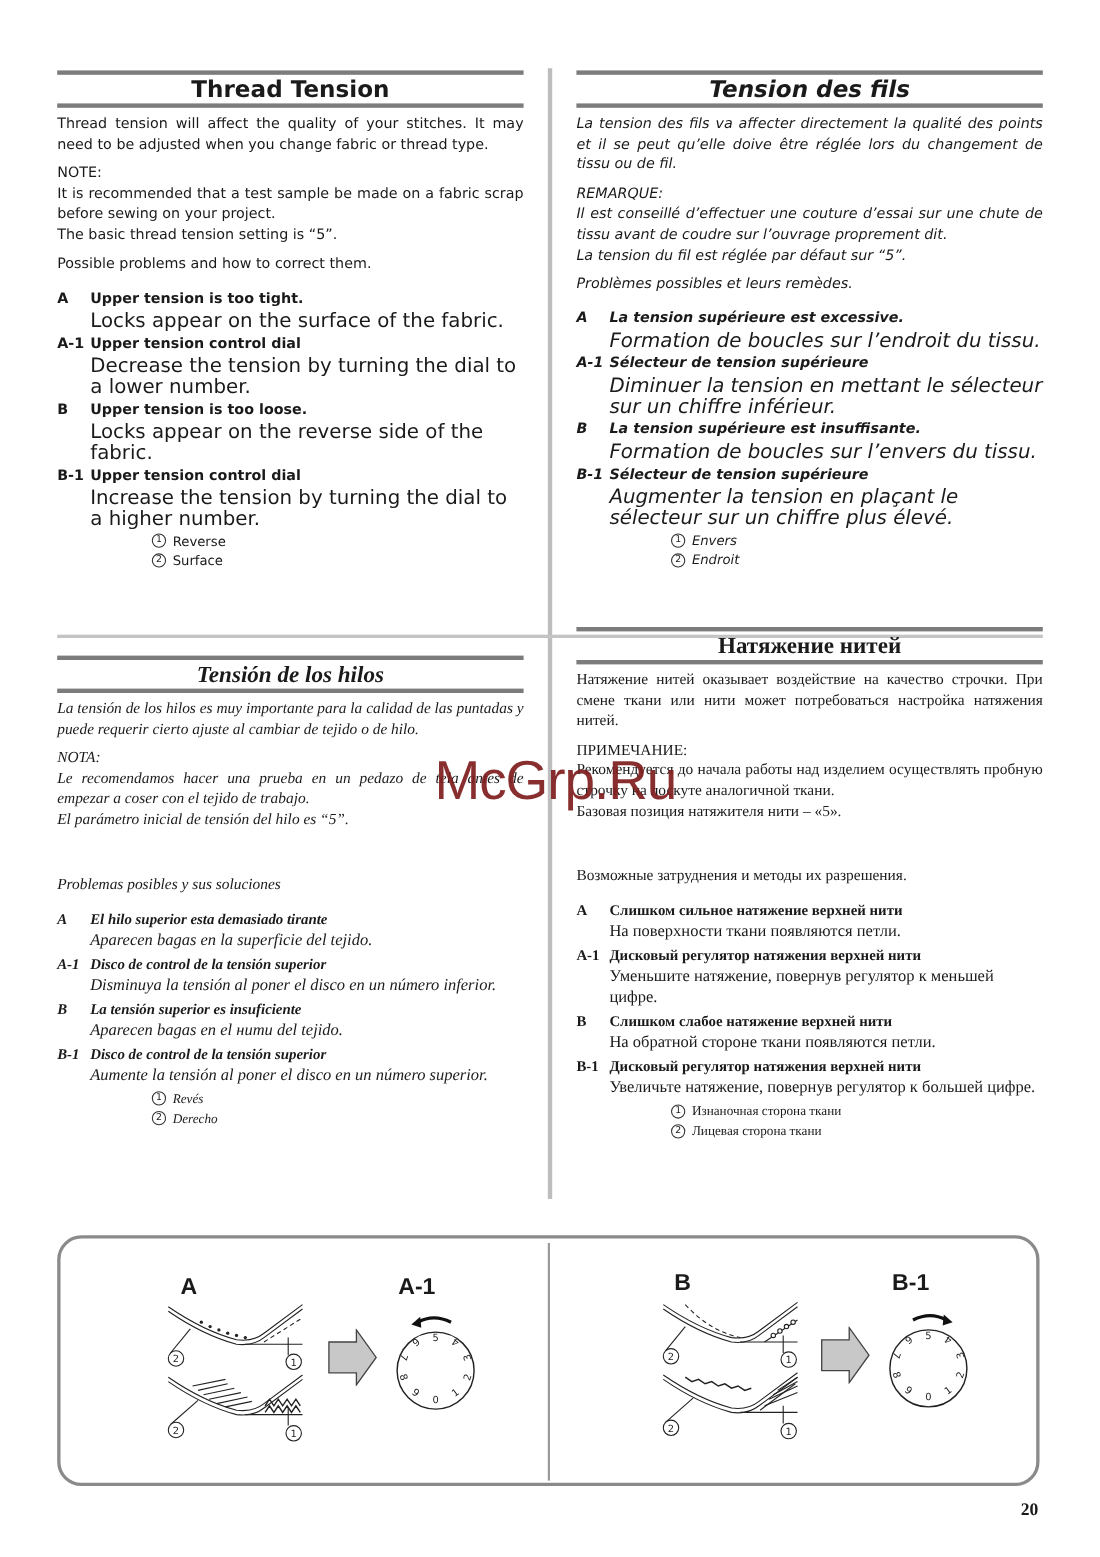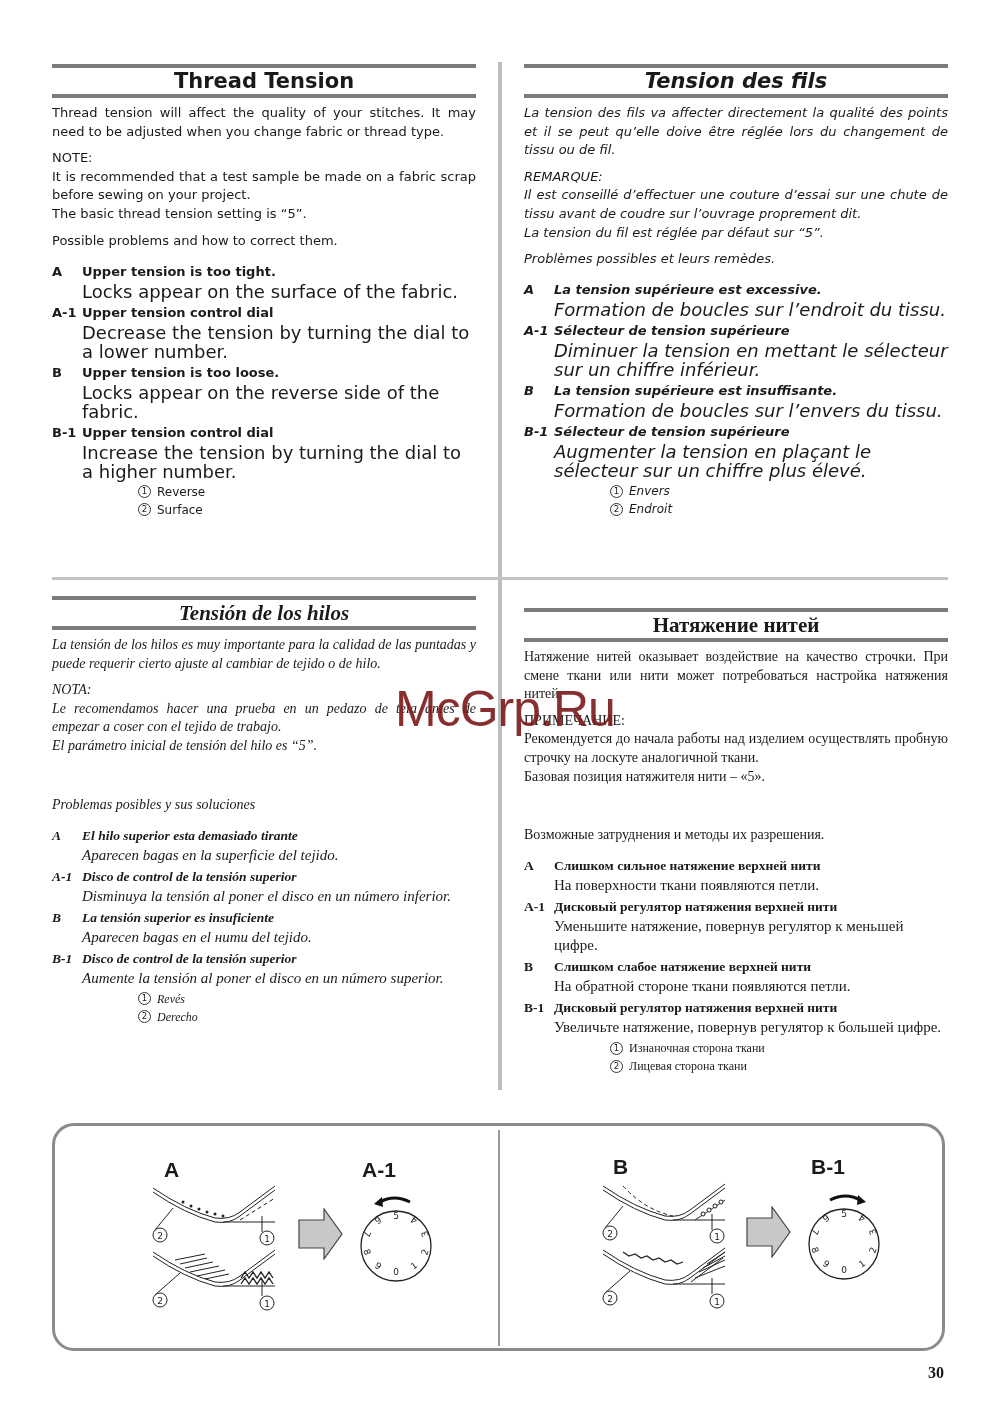--- a/index.html
+++ b/index.html
@@ -6,21 +6,21 @@
   body { width: 1000px; height: 1415px; position: relative; overflow: hidden; color: #1a1a1a; }
 
   .vdiv { position: absolute; left: 498px; width: 4px; background: #bdbdbd; }
   .vdiv.top { top: 62px; height: 1028px; }
   .hdiv { position: absolute; left: 52px; top: 577px; width: 896px; height: 3px; background: #c4c4c4; }
 
   .section { position: absolute; width: 424px; }
   .sec-en { left: 52px; top: 64px; }
   .sec-fr { left: 524px; top: 64px; }
   .sec-es { left: 52px; top: 596px; }
-  .sec-ru { left: 524px; top: 608px; }
+  .sec-ru { left: 524px; top: 570px; }
 
   .title-bar { border-top: 4px solid #7c7c7c; border-bottom: 4px solid #7c7c7c; height: 26px; margin-bottom: 6px; text-align: center; }
   .title-bar h2 { margin: 0; font-size: 21px; line-height: 26px; font-weight: bold; }
 
   .sans { font-family: "DejaVu Sans", "Liberation Sans", sans-serif; }
   .serif { font-family: "Liberation Serif", "DejaVu Serif", serif; }
   .ital { font-style: italic; }
 
   .para { font-size: 13.4px; line-height: 18.6px; margin: 0 0 8px 0; text-align: justify; }
   .sec-en .para, .sec-fr .para { font-size: 13px; }
@@ -396,13 +396,13 @@
     <text x="73" y="47" transform="rotate(-108 73 44)">3</text>
     <text x="62" y="33" transform="rotate(-144 62 30)">4</text>
     <text x="44" y="29">5</text>
     <text x="26" y="33" transform="rotate(144 26 30)">6</text>
     <text x="15" y="47" transform="rotate(108 15 44)">7</text>
     <text x="15" y="65" transform="rotate(72 15 62)">8</text>
     <text x="26" y="79" transform="rotate(36 26 76)">9</text>
   </g>
 </svg>
 
-<div class="page-num">30</div>
+<div class="page-num">20</div>
 
 </body></html>

